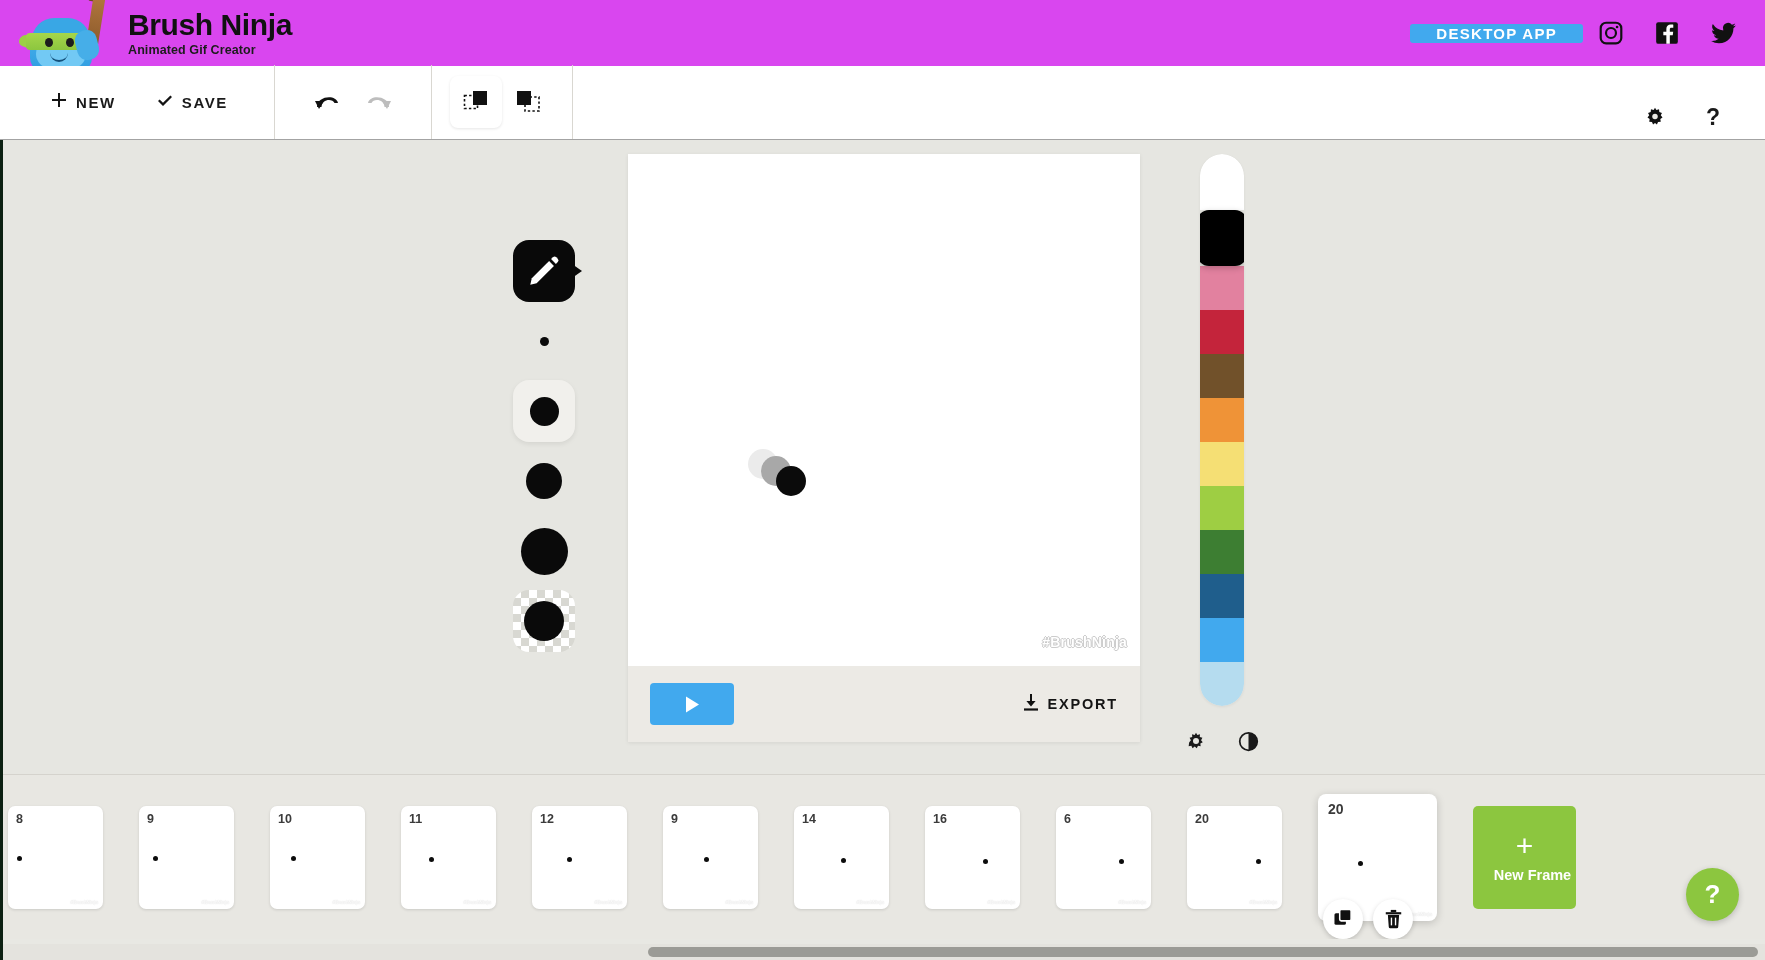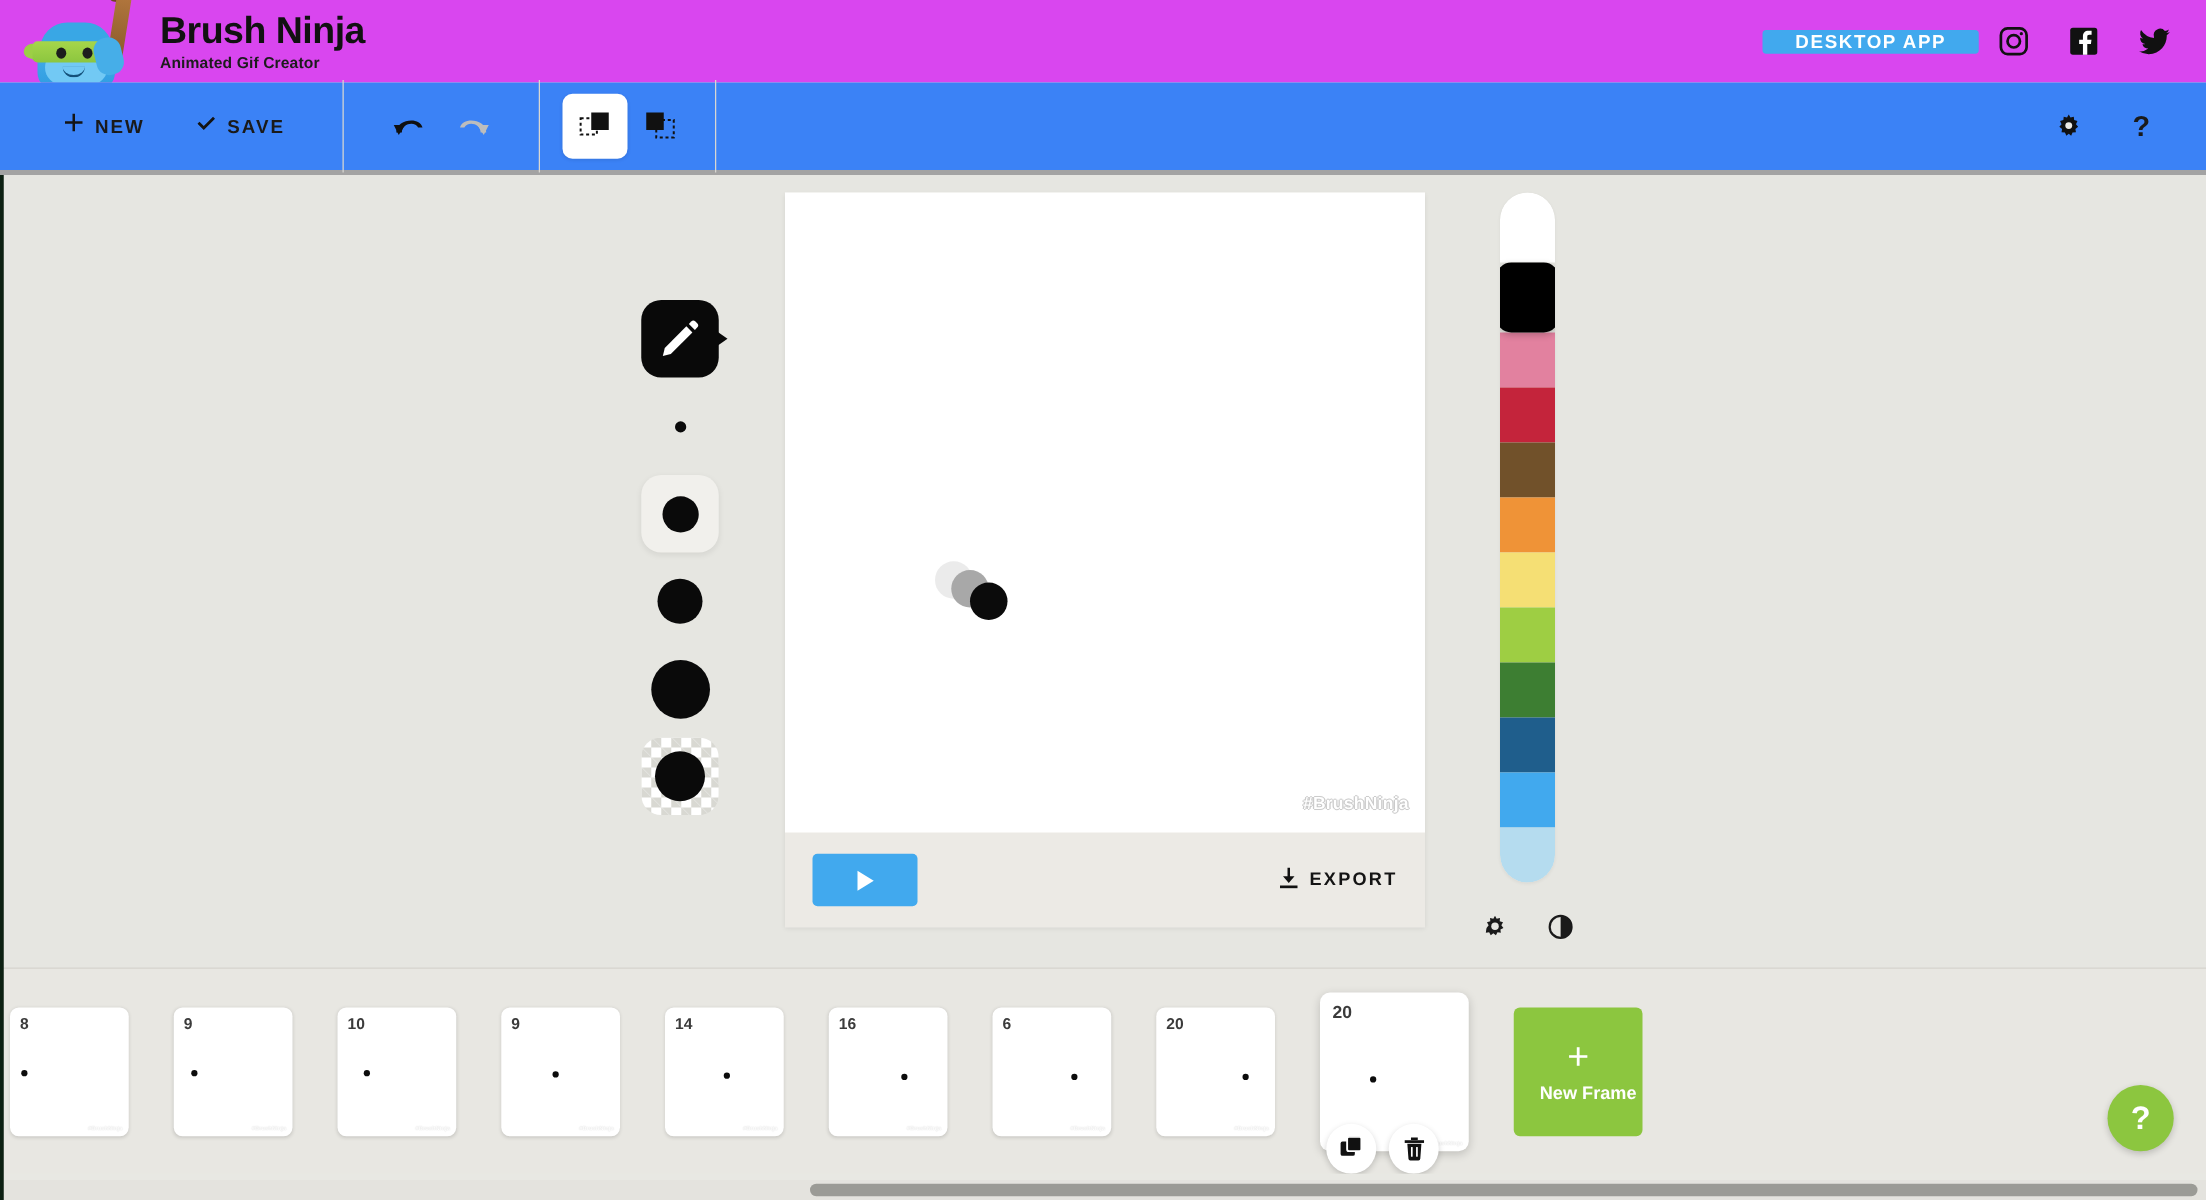--- a/index.html
+++ b/index.html
@@ -108,23 +108,23 @@
     width: 56px; height: 56px; display: flex;
     align-items: center; justify-content: center;
     cursor: pointer;
   }
   .social svg { display: block; }
 
   
   #toolbar {
     position: absolute; top: 66px; left: 0;
     width: 1765px; height: 74px;
-    background: #3b82f6;
-    display: flex; align-items: center;
-    border-bottom: 4px solid #a3a3a3;
+    background: #ffffff;
+    display: flex; align-items: flex-end;
+    border-bottom: 1px solid #a3a3a3;
   }
   .tb-group {
     height: 74px; display: flex; align-items: center;
     border-right: 1px solid #d9d7d1;
   }
   .tb-btn {
     display: flex; align-items: center; gap: 8px;
     background: none; border: none; cursor: pointer;
     font-size: 15px; font-weight: bold; letter-spacing: 1.6px;
     color: #1a1a1a; font-family: "Liberation Sans", sans-serif;
@@ -541,20 +541,30 @@
     <span class="frame-num">9</span>
     <span class="frame-dot" style="left:14px;top:50px"></span>
     <span class="frame-wm">#BrushNinja</span>
   </div>
   <div class="frame">
     <span class="frame-num">10</span>
     <span class="frame-dot" style="left:21px;top:50px"></span>
     <span class="frame-wm">#BrushNinja</span>
   </div>
   <div class="frame">
+    <span class="frame-num">11</span>
+    <span class="frame-dot" style="left:28px;top:51px"></span>
+    <span class="frame-wm">#BrushNinja</span>
+  </div>
+  <div class="frame">
+    <span class="frame-num">12</span>
+    <span class="frame-dot" style="left:35px;top:51px"></span>
+    <span class="frame-wm">#BrushNinja</span>
+  </div>
+  <div class="frame">
     <span class="frame-num">9</span>
     <span class="frame-dot" style="left:41px;top:51px"></span>
     <span class="frame-wm">#BrushNinja</span>
   </div>
   <div class="frame">
     <span class="frame-num">14</span>
     <span class="frame-dot" style="left:47px;top:52px"></span>
     <span class="frame-wm">#BrushNinja</span>
   </div>
   <div class="frame">

